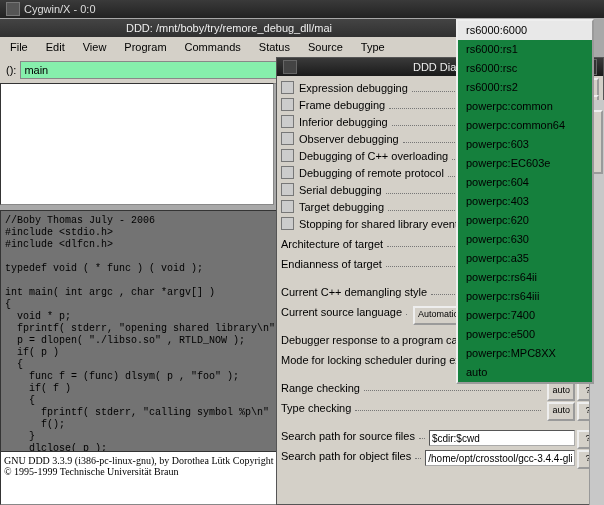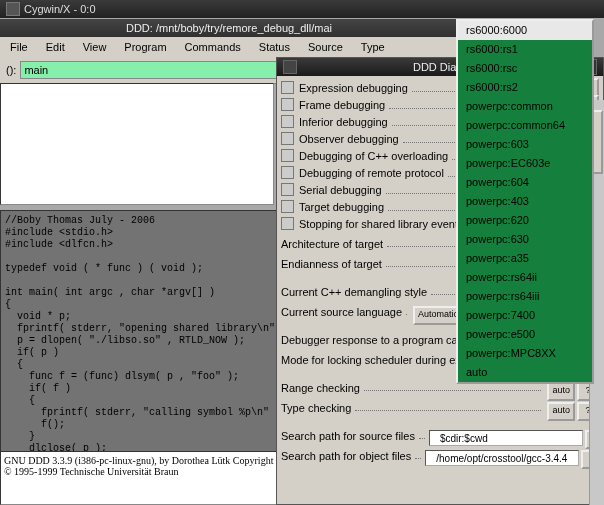--- a/index.html
+++ b/index.html
@@ -22,21 +22,21 @@
 .gdb-label{padding:3px 6px;border-bottom:1px solid #aaa;background:#d4d0c8;font-size:11px}
 .dlg-body{flex:1;overflow:hidden;position:relative;padding:3px 4px}
 .toggle-row{display:flex;align-items:center;height:17px}
 .toggle-row .cb{width:11px;height:11px;border:1px solid #777;background:#ccc;margin-right:5px}
 .toggle-row .dots{flex:1;border-bottom:1px dotted #777;margin:0 4px;height:8px}
 .btn{min-width:16px;height:15px;background:#d4d0c8;border:2px outset #eee;margin-left:2px;font-size:9px;text-align:center;line-height:12px;padding:0 3px}
 .q{min-width:12px}
 .section-row{display:flex;height:20px}
 .section-row .lbl{white-space:nowrap}
 .section-row .dots{flex:1;border-bottom:1px dotted #777;margin:0 4px;height:8px}
-.section-row input{height:14px;font-size:10px;border:1px inset #aaa;padding:0 10px;background:#fff}
+.section-row input{height:14px;font-size:10px;border:1px inset #aaa;padding:0 2px;background:#fff}
 .menu{position:absolute;top:19px;right:10px;width:134px;background:#15803d;border:2px outset #eee;z-index:50;font-size:11px}
 .menu div{padding:2px 8px;height:15px;line-height:15px}
 .menu div.sel{background:#e8e8e8}
 .vscroll{position:absolute;right:0;top:100px;bottom:0;width:14px;background:#c8c8c8;border-left:1px solid #999}
 .vscroll .thumb{position:absolute;left:1px;right:1px;top:10px;height:60px;background:#d4d0c8;border:2px outset #eee}
 </style>
 </head>
 <body>
 
 <div class="titlebar">

